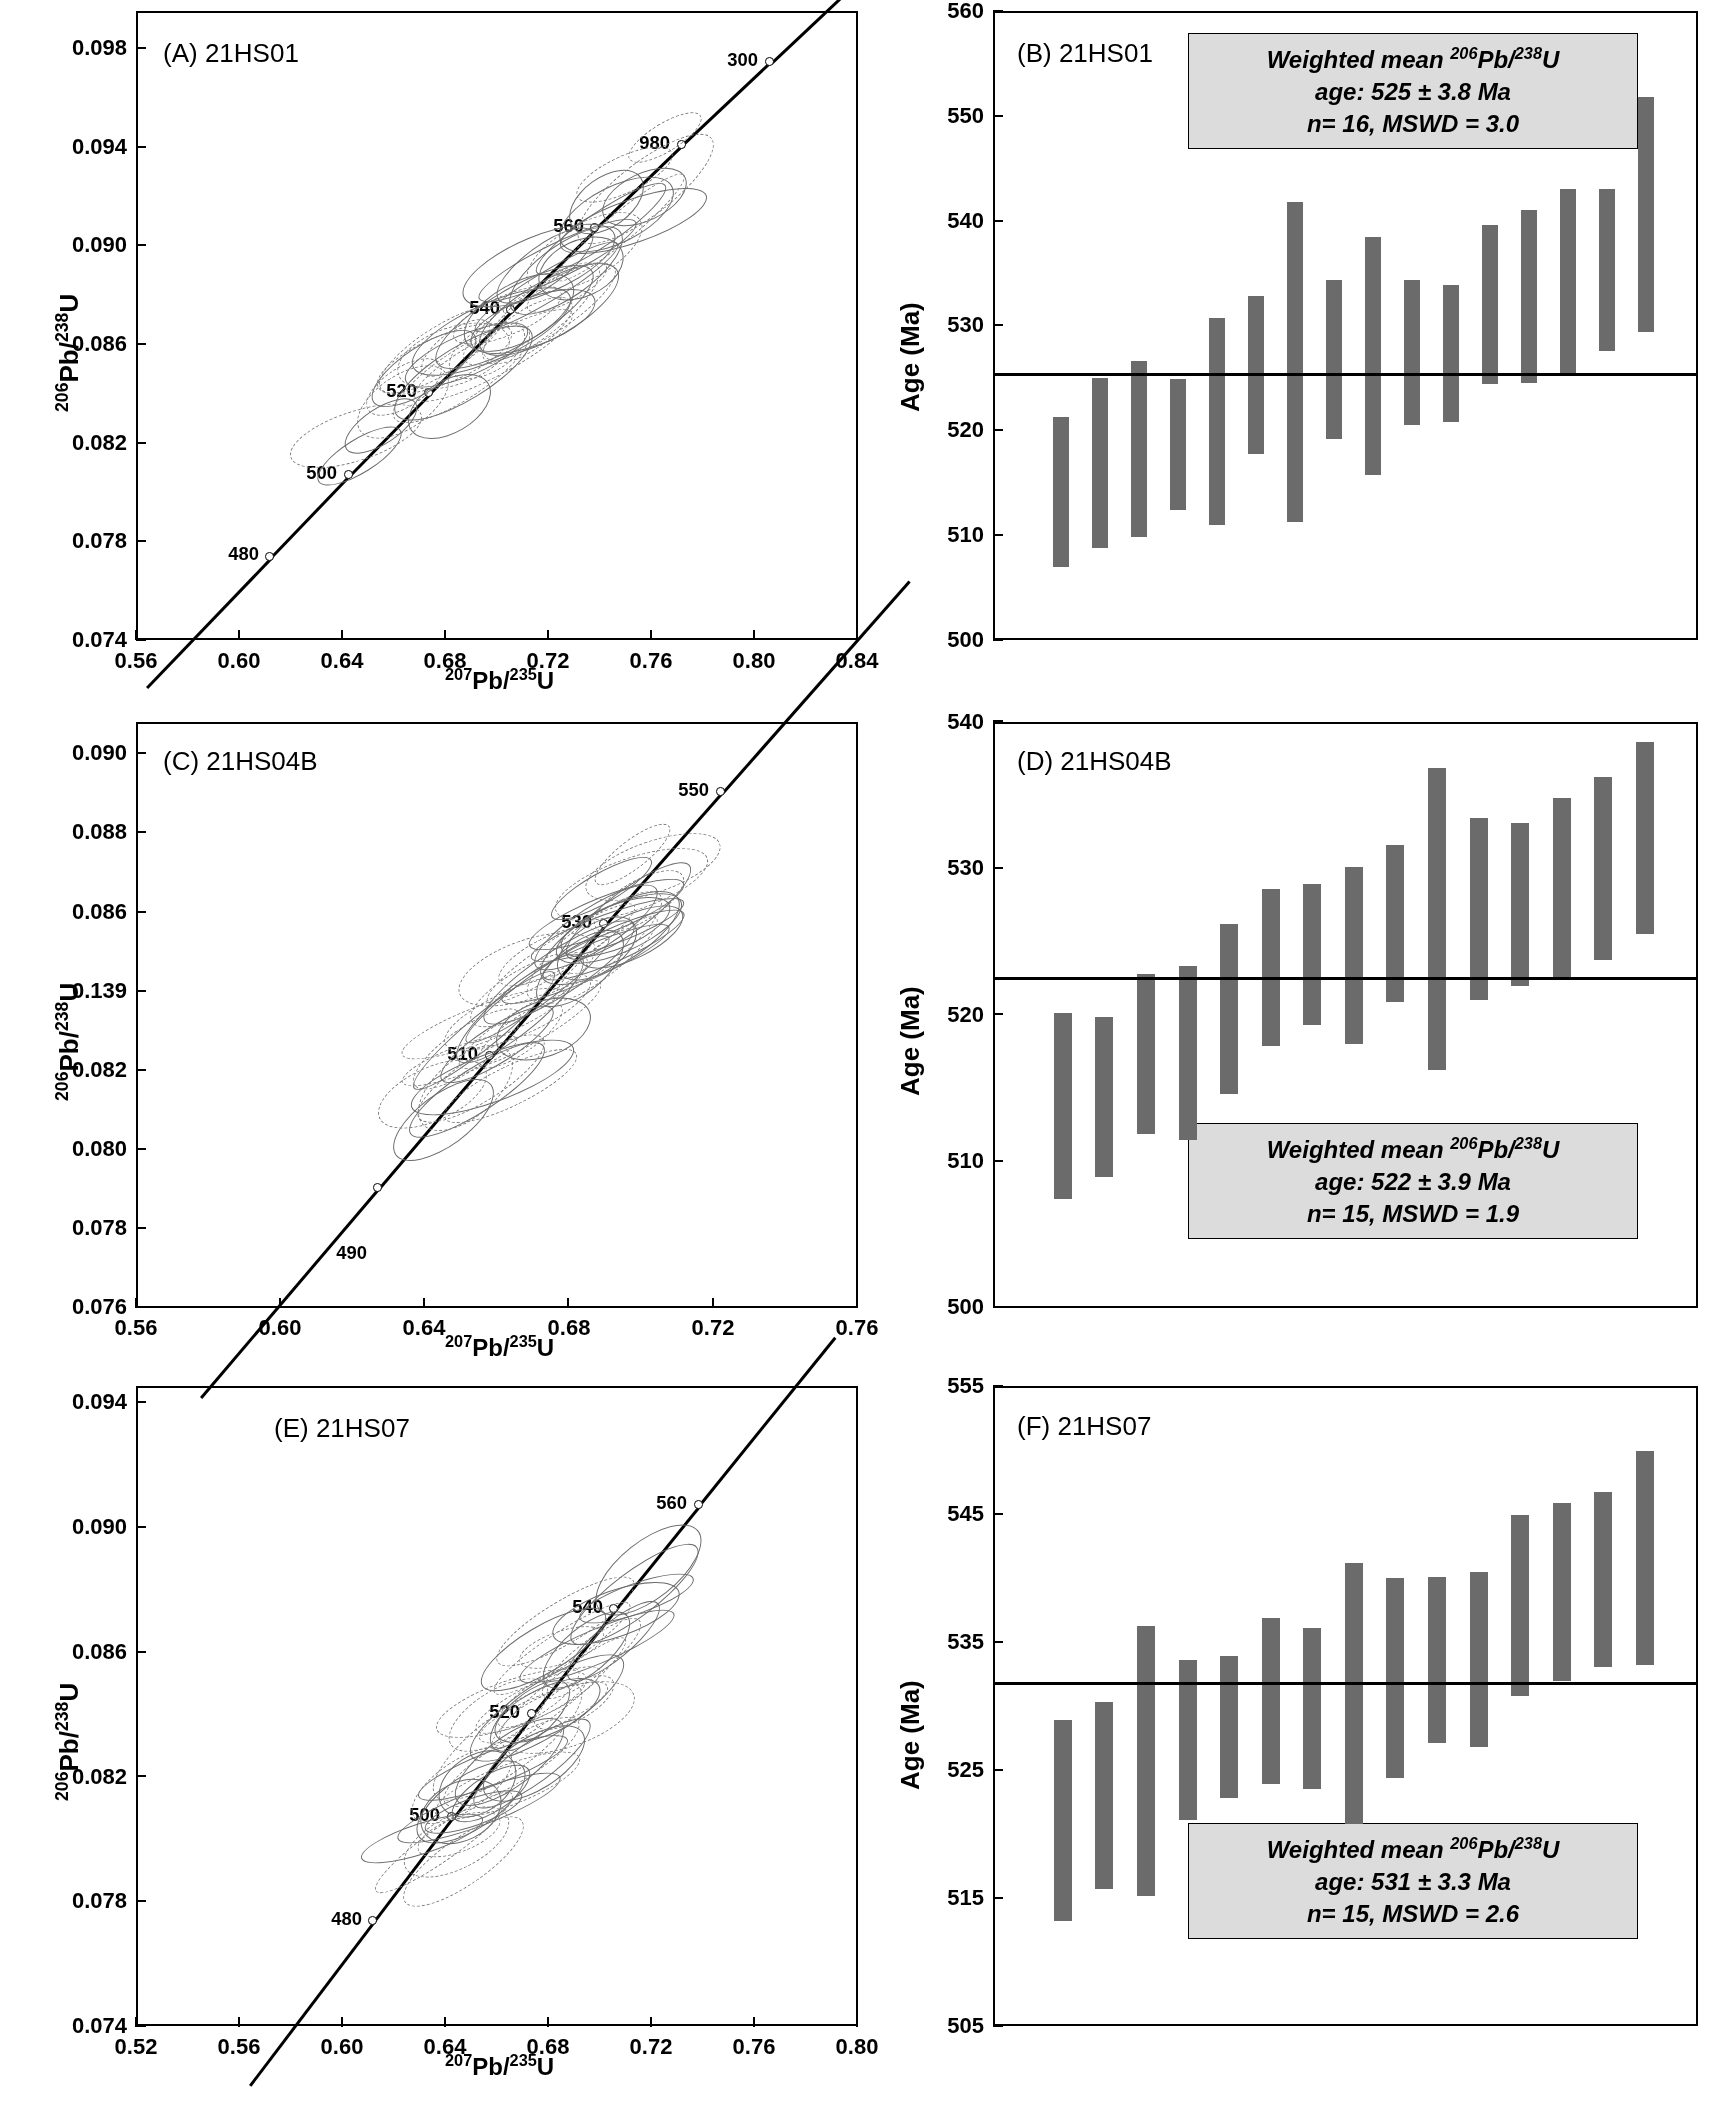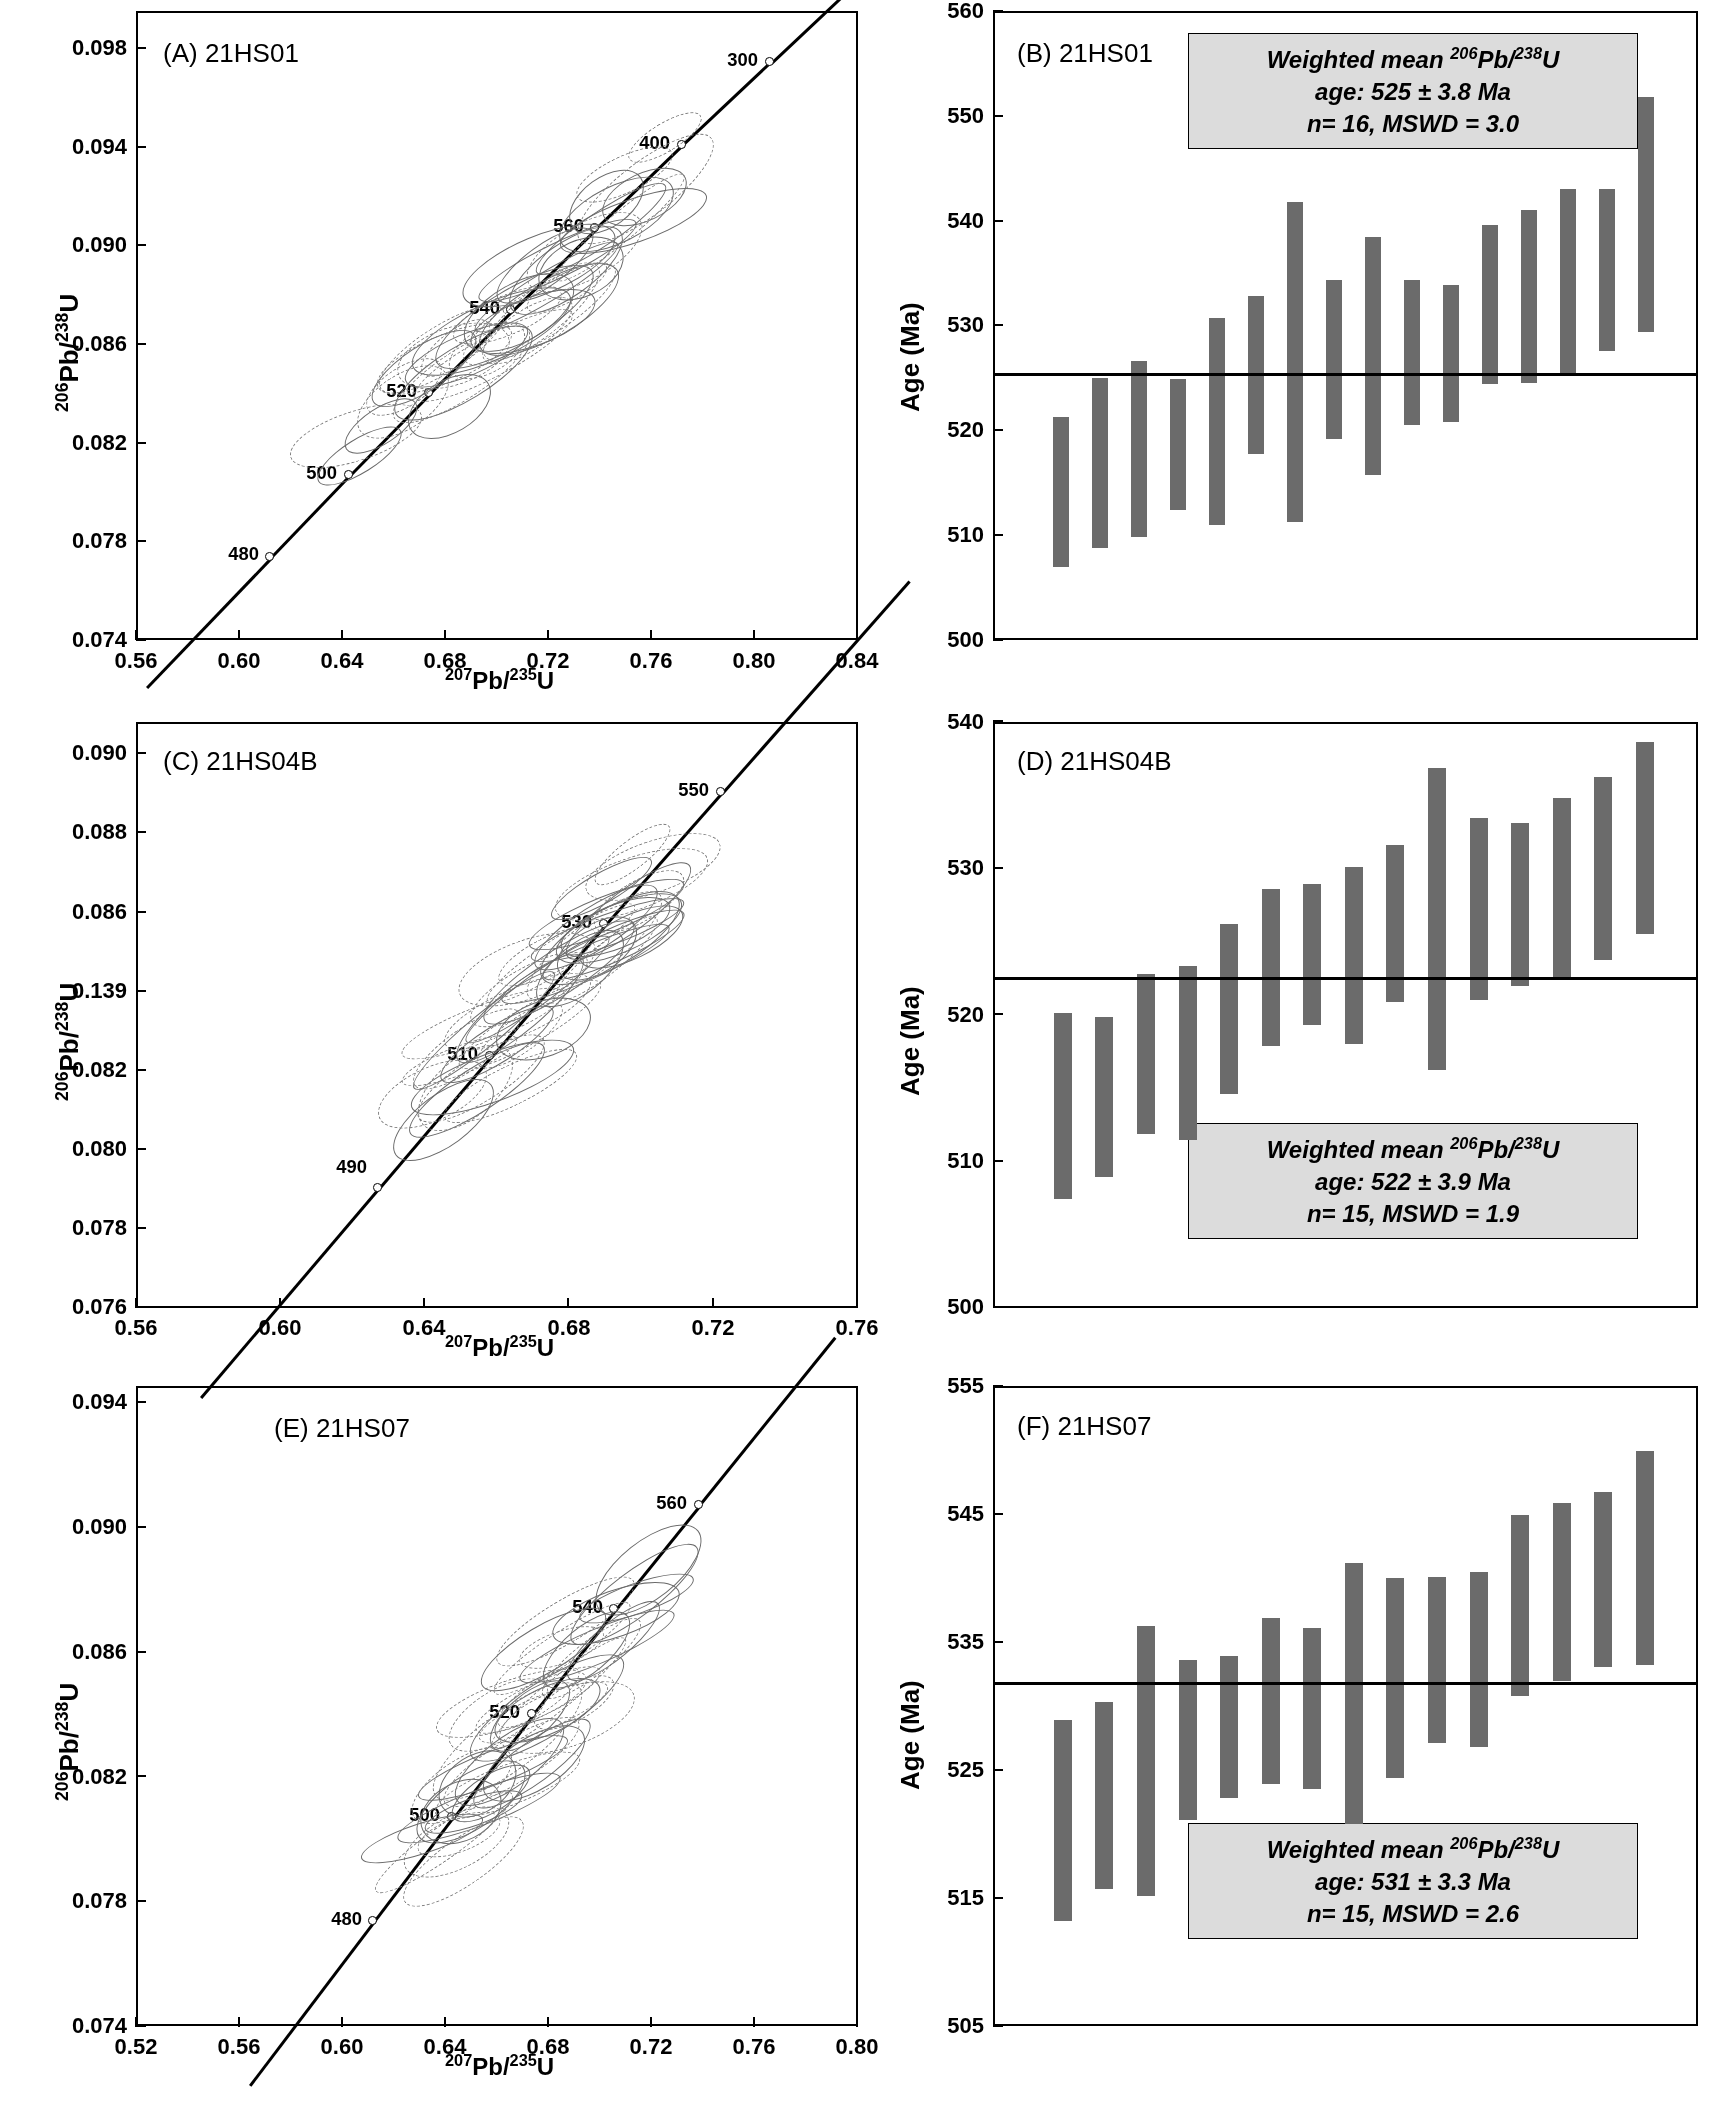--- a/index.html
+++ b/index.html
@@ -135,21 +135,21 @@
     <div class="agelab" style="left:213px;top:543px;width:46px;text-align:right;">480</div>
     <div class="cdot" style="left:344px;top:470px;"></div>
     <div class="agelab" style="left:291px;top:462px;width:46px;text-align:right;">500</div>
     <div class="cdot" style="left:424px;top:388px;"></div>
     <div class="agelab" style="left:371px;top:380px;width:46px;text-align:right;">520</div>
     <div class="cdot" style="left:506px;top:305px;"></div>
     <div class="agelab" style="left:454px;top:297px;width:46px;text-align:right;">540</div>
     <div class="cdot" style="left:590px;top:223px;"></div>
     <div class="agelab" style="left:538px;top:215px;width:46px;text-align:right;">560</div>
     <div class="cdot" style="left:677px;top:140px;"></div>
-    <div class="agelab" style="left:624px;top:132px;width:46px;text-align:right;">400</div>
+    <div class="agelab" style="left:624px;top:132px;width:46px;text-align:right;">980</div>
     <div class="cdot" style="left:765px;top:57px;"></div>
     <div class="agelab" style="left:712px;top:49px;width:46px;text-align:right;">300</div>
     <div class="ell solid" style="left:463px;top:272px;width:167px;height:30px;transform:rotate(-31.256927436802968deg);"></div>
     <div class="ell solid" style="left:470px;top:243px;width:175px;height:35px;transform:rotate(-25.94698757303273deg);"></div>
     <div class="ell solid" style="left:556px;top:199px;width:155px;height:44px;transform:rotate(-19.200491905771425deg);"></div>
     <div class="ell solid" style="left:458px;top:283px;width:122px;height:59px;transform:rotate(-29.187065129721102deg);"></div>
     <div class="ell solid" style="left:536px;top:240px;width:90px;height:57px;transform:rotate(-24.422556164871228deg);"></div>
     <div class="ell solid" style="left:599px;top:173px;width:91px;height:48px;transform:rotate(-25.85370874770624deg);"></div>
     <div class="ell solid" style="left:339px;top:408px;width:84px;height:36px;transform:rotate(-33.52029860742404deg);"></div>
     <div class="ell solid" style="left:363px;top:346px;width:122px;height:45px;transform:rotate(-33.52253700025498deg);"></div>
@@ -245,21 +245,21 @@
     <div class="tick" style="left:136px;top:831px;width:9.8px;height:2.2px;"></div>
     <div class="ticklabel" style="left:35px;top:819px;width:92px;text-align:right;">0.088</div>
     <div class="tick" style="left:136px;top:752px;width:9.8px;height:2.2px;"></div>
     <div class="ticklabel" style="left:35px;top:740px;width:92px;text-align:right;">0.090</div>
     <div class="concordia" style="left:200px;top:1397px;width:276px;height:3.3px;transform:rotate(-49.60523438960855deg);"></div>
     <div class="concordia" style="left:379px;top:1187px;width:173px;height:3.3px;transform:rotate(-49.60523438960855deg);"></div>
     <div class="concordia" style="left:491px;top:1056px;width:174px;height:3.3px;transform:rotate(-49.147613311843266deg);"></div>
     <div class="concordia" style="left:605px;top:924px;width:176px;height:3.3px;transform:rotate(-48.61080322532065deg);"></div>
     <div class="concordia" style="left:722px;top:792px;width:282px;height:3.3px;transform:rotate(-48.61080322532065deg);"></div>
     <div class="cdot" style="left:373px;top:1183px;"></div>
-    <div class="agelab" style="left:321px;top:1156px;width:46px;text-align:right;">490</div>
+    <div class="agelab" style="left:321px;top:1242px;width:46px;text-align:right;">490</div>
     <div class="cdot" style="left:485px;top:1051px;"></div>
     <div class="agelab" style="left:432px;top:1043px;width:46px;text-align:right;">510</div>
     <div class="cdot" style="left:599px;top:919px;"></div>
     <div class="agelab" style="left:546px;top:911px;width:46px;text-align:right;">530</div>
     <div class="cdot" style="left:716px;top:787px;"></div>
     <div class="agelab" style="left:663px;top:779px;width:46px;text-align:right;">550</div>
     <div class="ell solid" style="left:552px;top:924px;width:90px;height:49px;transform:rotate(-33.065978295666156deg);"></div>
     <div class="ell solid" style="left:494px;top:947px;width:183px;height:34px;transform:rotate(-23.67635506655851deg);"></div>
     <div class="ell solid" style="left:397px;top:1068px;width:160px;height:44px;transform:rotate(-33.34970999478814deg);"></div>
     <div class="ell solid" style="left:439px;top:986px;width:162px;height:45px;transform:rotate(-39.917422066404214deg);"></div>

